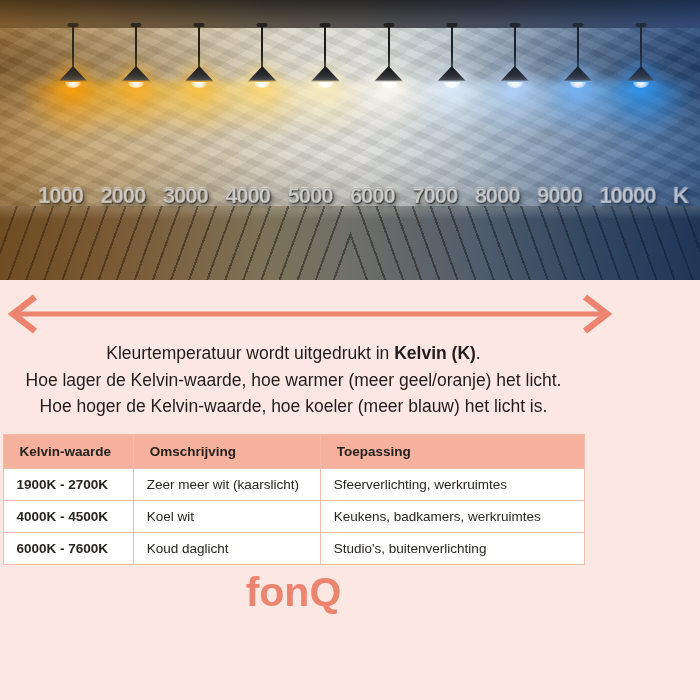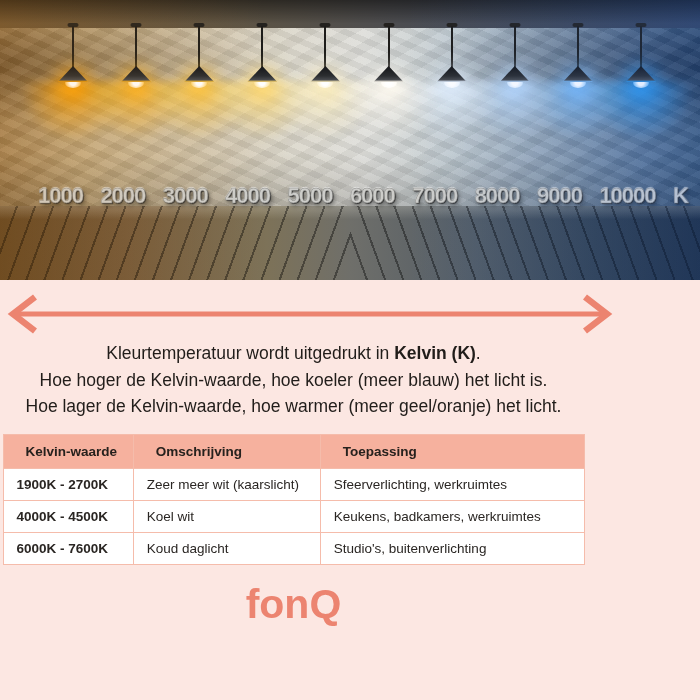--- a/index.html
+++ b/index.html
@@ -113,26 +113,26 @@
   }
   .kelvin-table col:nth-child(1){width:22.4%;}
   .kelvin-table col:nth-child(2){width:32.2%;}
   .kelvin-table col:nth-child(3){width:45.4%;}
   .kelvin-table th, .kelvin-table td{
     border:1.5px solid var(--tbl-border);
     text-align:left;vertical-align:middle;
     padding:8px 13px;white-space:nowrap;overflow:hidden;
   }
   .kelvin-table th{
-    background:var(--th-bg);font-weight:bold;color:#26211d;padding:9px 22px;
+    background:var(--th-bg);font-weight:bold;color:#26211d;padding:9px 16px;
   }
   .kelvin-table td.kelvin-range-cell{font-weight:bold;}
 
   .logo{
-    margin-top:16px;text-align:center;
+    margin-top:4px;text-align:center;
     font-size:41px;font-weight:bold;letter-spacing:0;
     color:var(--accent);
   }
 </style>
 </head>
 <body>
 
 <div class="photo">
   <div class="wall"></div>
   <div class="floor"></div>
@@ -230,22 +230,22 @@
   <div class="arrow-wrap">
     <svg width="620" height="40" viewBox="0 0 620 40">
       <line x1="12" y1="20" x2="608" y2="20" stroke="var(--accent)" stroke-width="5"></line>
       <polyline points="35,3 13,20 35,37" fill="none" stroke="var(--accent)" stroke-width="6.5"></polyline>
       <polyline points="585,3 607,20 585,37" fill="none" stroke="var(--accent)" stroke-width="6.5"></polyline>
     </svg>
   </div>
 
   <div class="intro">
     <div><span>Kleurtemperatuur wordt uitgedrukt in </span><strong>Kelvin (K)</strong><span>.</span></div>
+    <div>Hoe lager de Kelvin-waarde, hoe warmer (meer geel/oranje) het licht.</div>
     <div>Hoe hoger de Kelvin-waarde, hoe koeler (meer blauw) het licht is.</div>
-    <div>Hoe lager de Kelvin-waarde, hoe warmer (meer geel/oranje) het licht.</div>
   </div>
 
   <table class="kelvin-table">
     <colgroup>
         <col>
         <col>
         <col>
       </colgroup>
     <thead>
       <tr>

